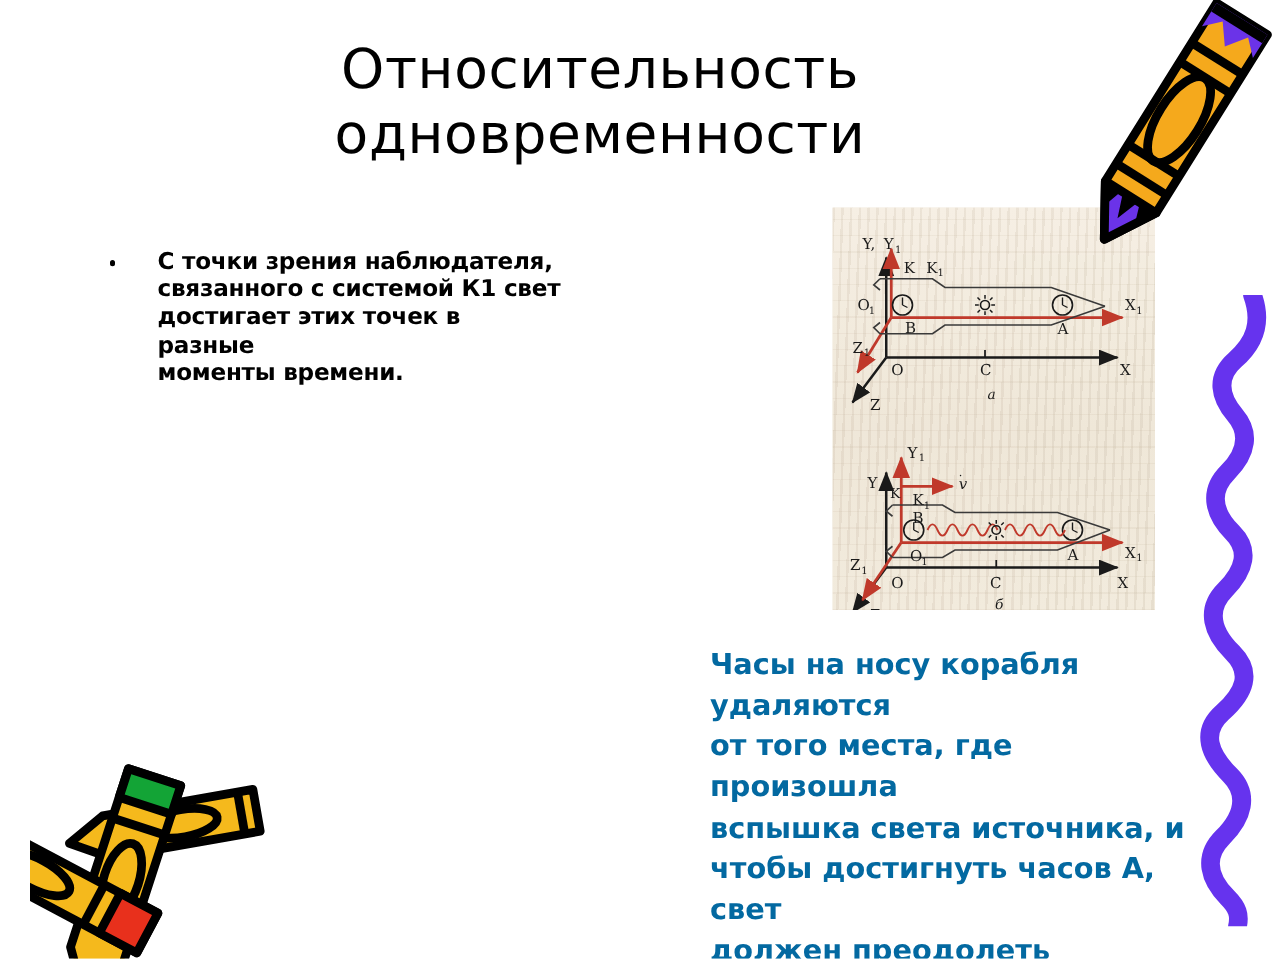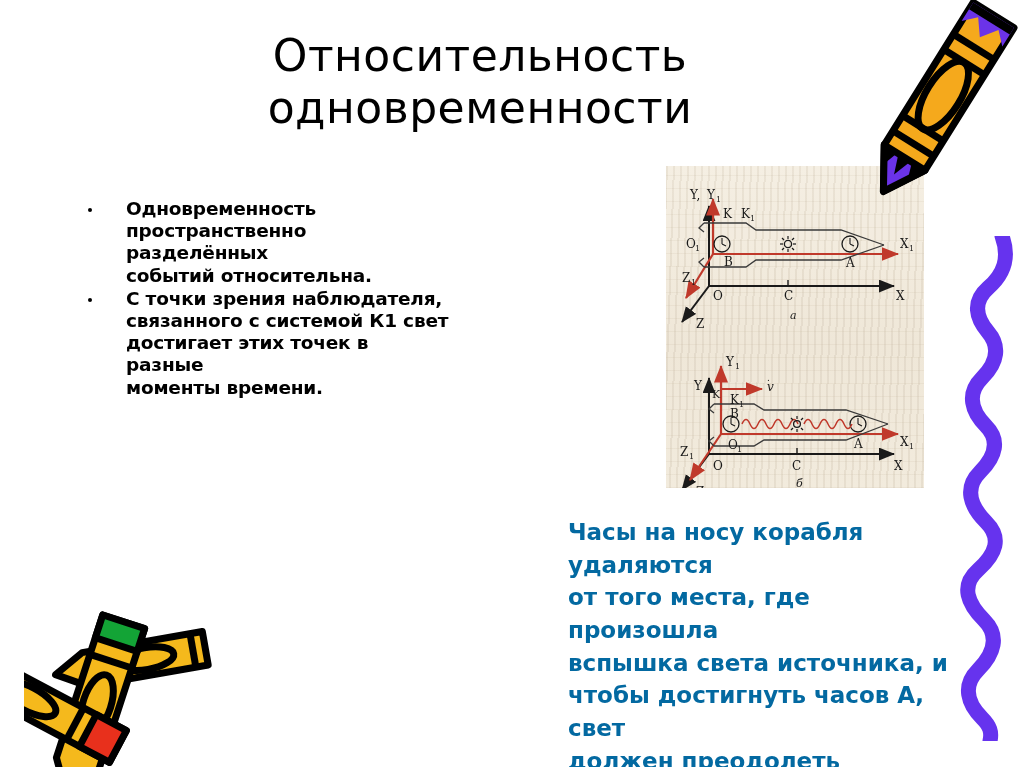--- a/index.html
+++ b/index.html
@@ -112,23 +112,20 @@
 
 <div id="slide">
 
   <div id="title">Относительность
 одновременности</div>
 
   <div id="bullets">
 
     <div class="bullet-row">
       <span class="bullet-dot"></span>
-      <span class="bullet-text">Одновременность
-пространственно разделённых
-событий относительна.</span>
     </div>
 
     <div class="bullet-row">
       <span class="bullet-dot"></span>
     </div>
 
 
     <div class="bullet-row nodot">
       <span class="bullet-text"> С точки зрения наблюдателя,
 связанного с системой К1 свет

